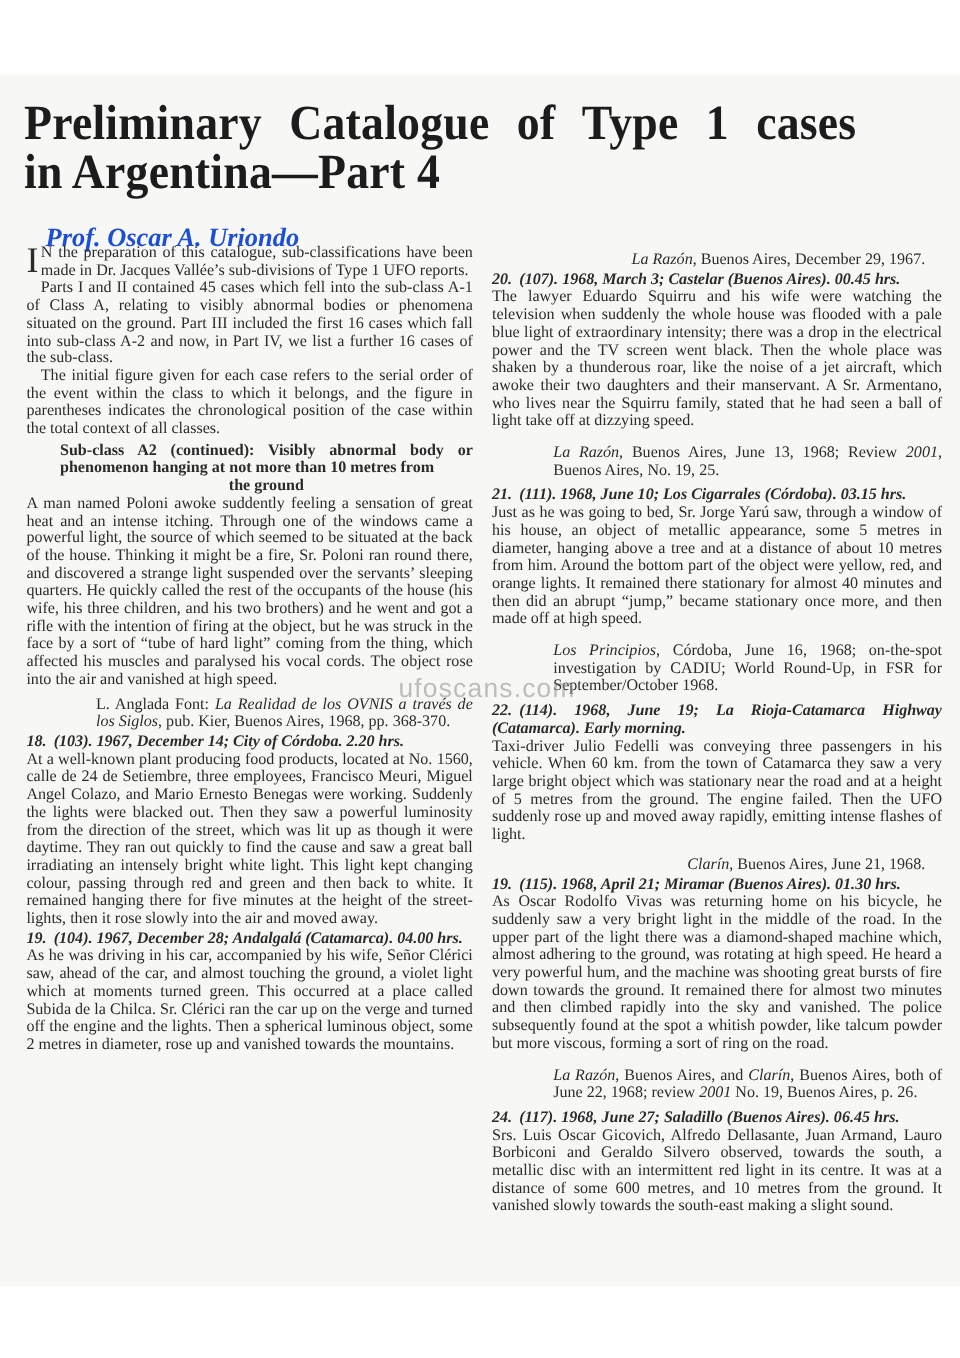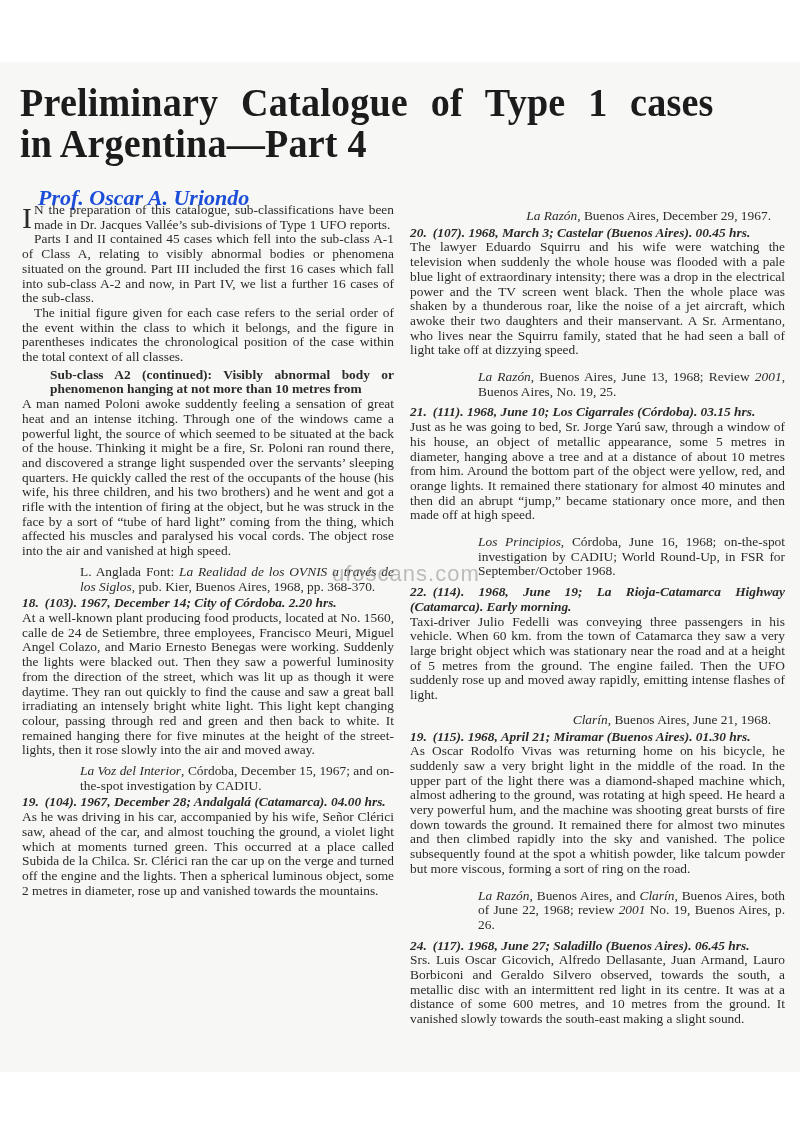--- a/index.html
+++ b/index.html
@@ -27,21 +27,21 @@
   .col.right { left: 410px; top: 203px; width: 375px; }
   p { margin: 0; text-align: justify; }
   .para-indent { text-indent: 12px; }
   .dropcap { float: left; font-size: 30px; line-height: 26px; margin: 2px 2px 0 0; }
   .subhead { font-weight: bold; text-align: justify; margin-top: 3px; margin-left: 28px; }
   .subhead .last { display: block; text-align: center; }
   .case-head { font-weight: bold; margin-top: 2px; text-align: justify; font-style: italic; }
   .case-head .num { margin-right: 6px; }
   .source { margin-left: 58px; text-align: justify; margin-top: 6px; margin-bottom: 2px; }
   .source.right-align { margin-left: 0; text-align: right; padding-right: 14px; }
-  .source.r-indent { margin-left: 68px; margin-top: 12px; margin-bottom: 6px;}
+  .source.r-indent { margin-left: 51px; margin-top: 12px; margin-bottom: 6px;}
   .sc { font-variant: small-caps; }
   i { }
   .watermark {
     position: absolute; left: 332px; top: 561px; font-family: Liberation Sans, sans-serif;
     font-size: 22px; color: rgba(140,140,140,0.55); letter-spacing: 1px;
   }
   .case-body { text-align: justify; }
 </style>
 </head>
 <body>
@@ -54,31 +54,31 @@
 </h1>
 <h2 class="author">Prof. Oscar A. Uriondo</h2>
 
 <div class="col left">
   <p><span class="dropcap">I</span><span>N the preparation of this catalogue, sub-classifications have been made in Dr. Jacques Vallée’s sub-divisions of Type 1 UFO reports.</span></p>
   <p class="para-indent">Parts I and II contained 45 cases which fell into the sub-class A-1 of Class A, relating to visibly abnormal bodies or phenomena situated on the ground. Part III included the first 16 cases which fall into sub-class A-2 and now, in Part IV, we list a further 16 cases of the sub-class.</p>
   <p class="para-indent">The initial figure given for each case refers to the serial order of the event within the class to which it belongs, and the figure in parentheses indicates the chronological position of the case within the total context of all classes.</p>
 
   <p class="subhead">
     <span>Sub-class A2 (continued): Visibly abnormal body or phenomenon hanging at not more than 10 metres from</span>
+    <span class="last">the ground</span>
   </p>
 
   <div>
     <p class="case-body">A man named Poloni awoke suddently feeling a sensation of great heat and an intense itching. Through one of the windows came a powerful light, the source of which seemed to be situated at the back of the house. Thinking it might be a fire, Sr. Poloni ran round there, and discovered a strange light suspended over the servants’ sleeping quarters. He quickly called the rest of the occupants of the house (his wife, his three children, and his two brothers) and he went and got a rifle with the intention of firing at the object, but he was struck in the face by a sort of “tube of hard light” coming from the thing, which affected his muscles and paralysed his vocal cords. The object rose into the air and vanished at high speed.</p>
     <p class="source"><span>L. Anglada Font: </span><i>La Realidad de los OVNIS a través de los Siglos</i><span>, pub. Kier, Buenos Aires, 1968, pp. 368-370.</span></p>
   </div>
 
   <div>
     <p class="case-head"><span class="num">18.</span><span>(103). 1967, December 14; City of Córdoba. 2.20 hrs.</span></p>
     <p class="case-body">At a well-known plant producing food products, located at No. 1560, calle de 24 de Setiembre, three employees, Francisco Meuri, Miguel Angel Colazo, and Mario Ernesto Benegas were working. Suddenly the lights were blacked out. Then they saw a powerful luminosity from the direction of the street, which was lit up as though it were daytime. They ran out quickly to find the cause and saw a great ball irradiating an intensely bright white light. This light kept changing colour, passing through red and green and then back to white. It remained hanging there for five minutes at the height of the street-lights, then it rose slowly into the air and moved away.</p>
-    <p class="source"><i>La Voz del Interior</i><span>, Córdoba, December 15, 1967; and on-the-spot investigation by </span><span class="sc">CADIU</span><span>.</span></p>
   </div>
 
   <div>
     <p class="case-head"><span class="num">19.</span><span>(104). 1967, December 28; Andalgalá (Catamarca). 04.00 hrs.</span></p>
     <p class="case-body">As he was driving in his car, accompanied by his wife, Señor Clérici saw, ahead of the car, and almost touching the ground, a violet light which at moments turned green. This occurred at a place called Subida de la Chilca. Sr. Clérici ran the car up on the verge and turned off the engine and the lights. Then a spherical luminous object, some 2 metres in diameter, rose up and vanished towards the mountains.</p>
   </div>
 </div>
 
 <div class="col right">
   <p class="source right-align"><i>La Razón</i><span>, Buenos Aires, December 29, 1967.</span></p>

